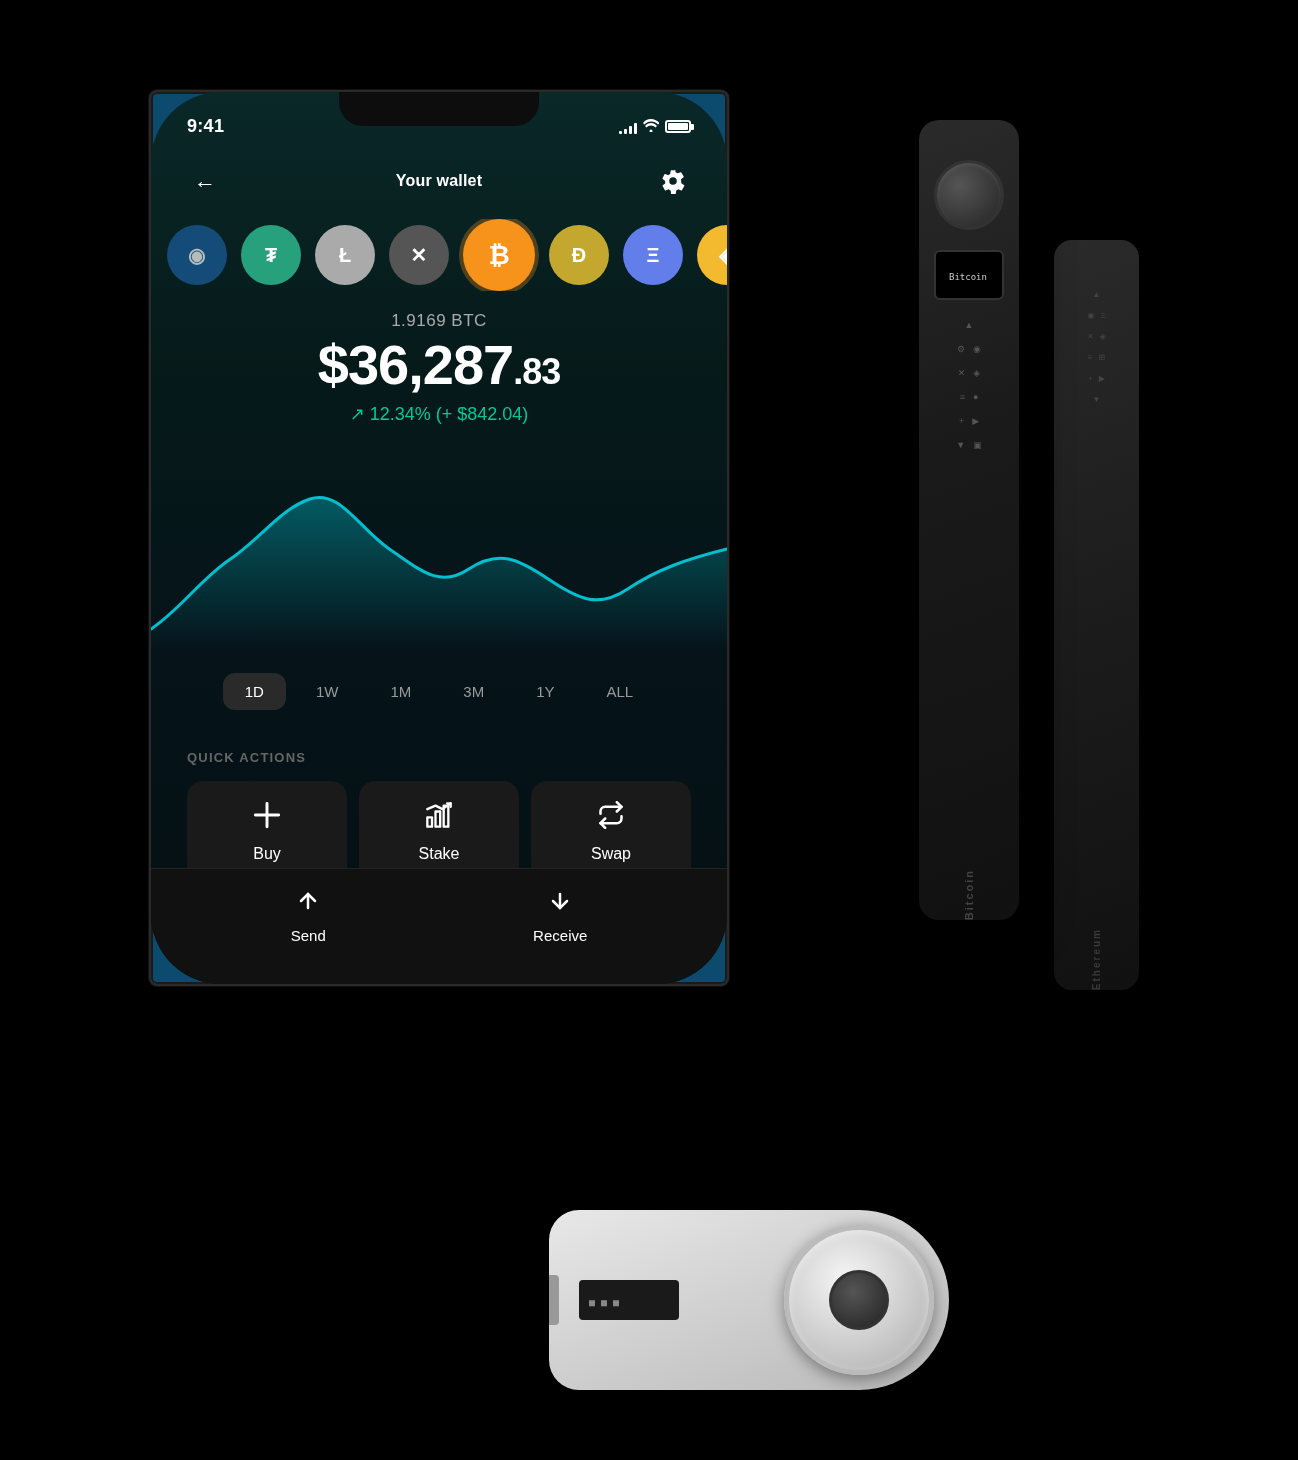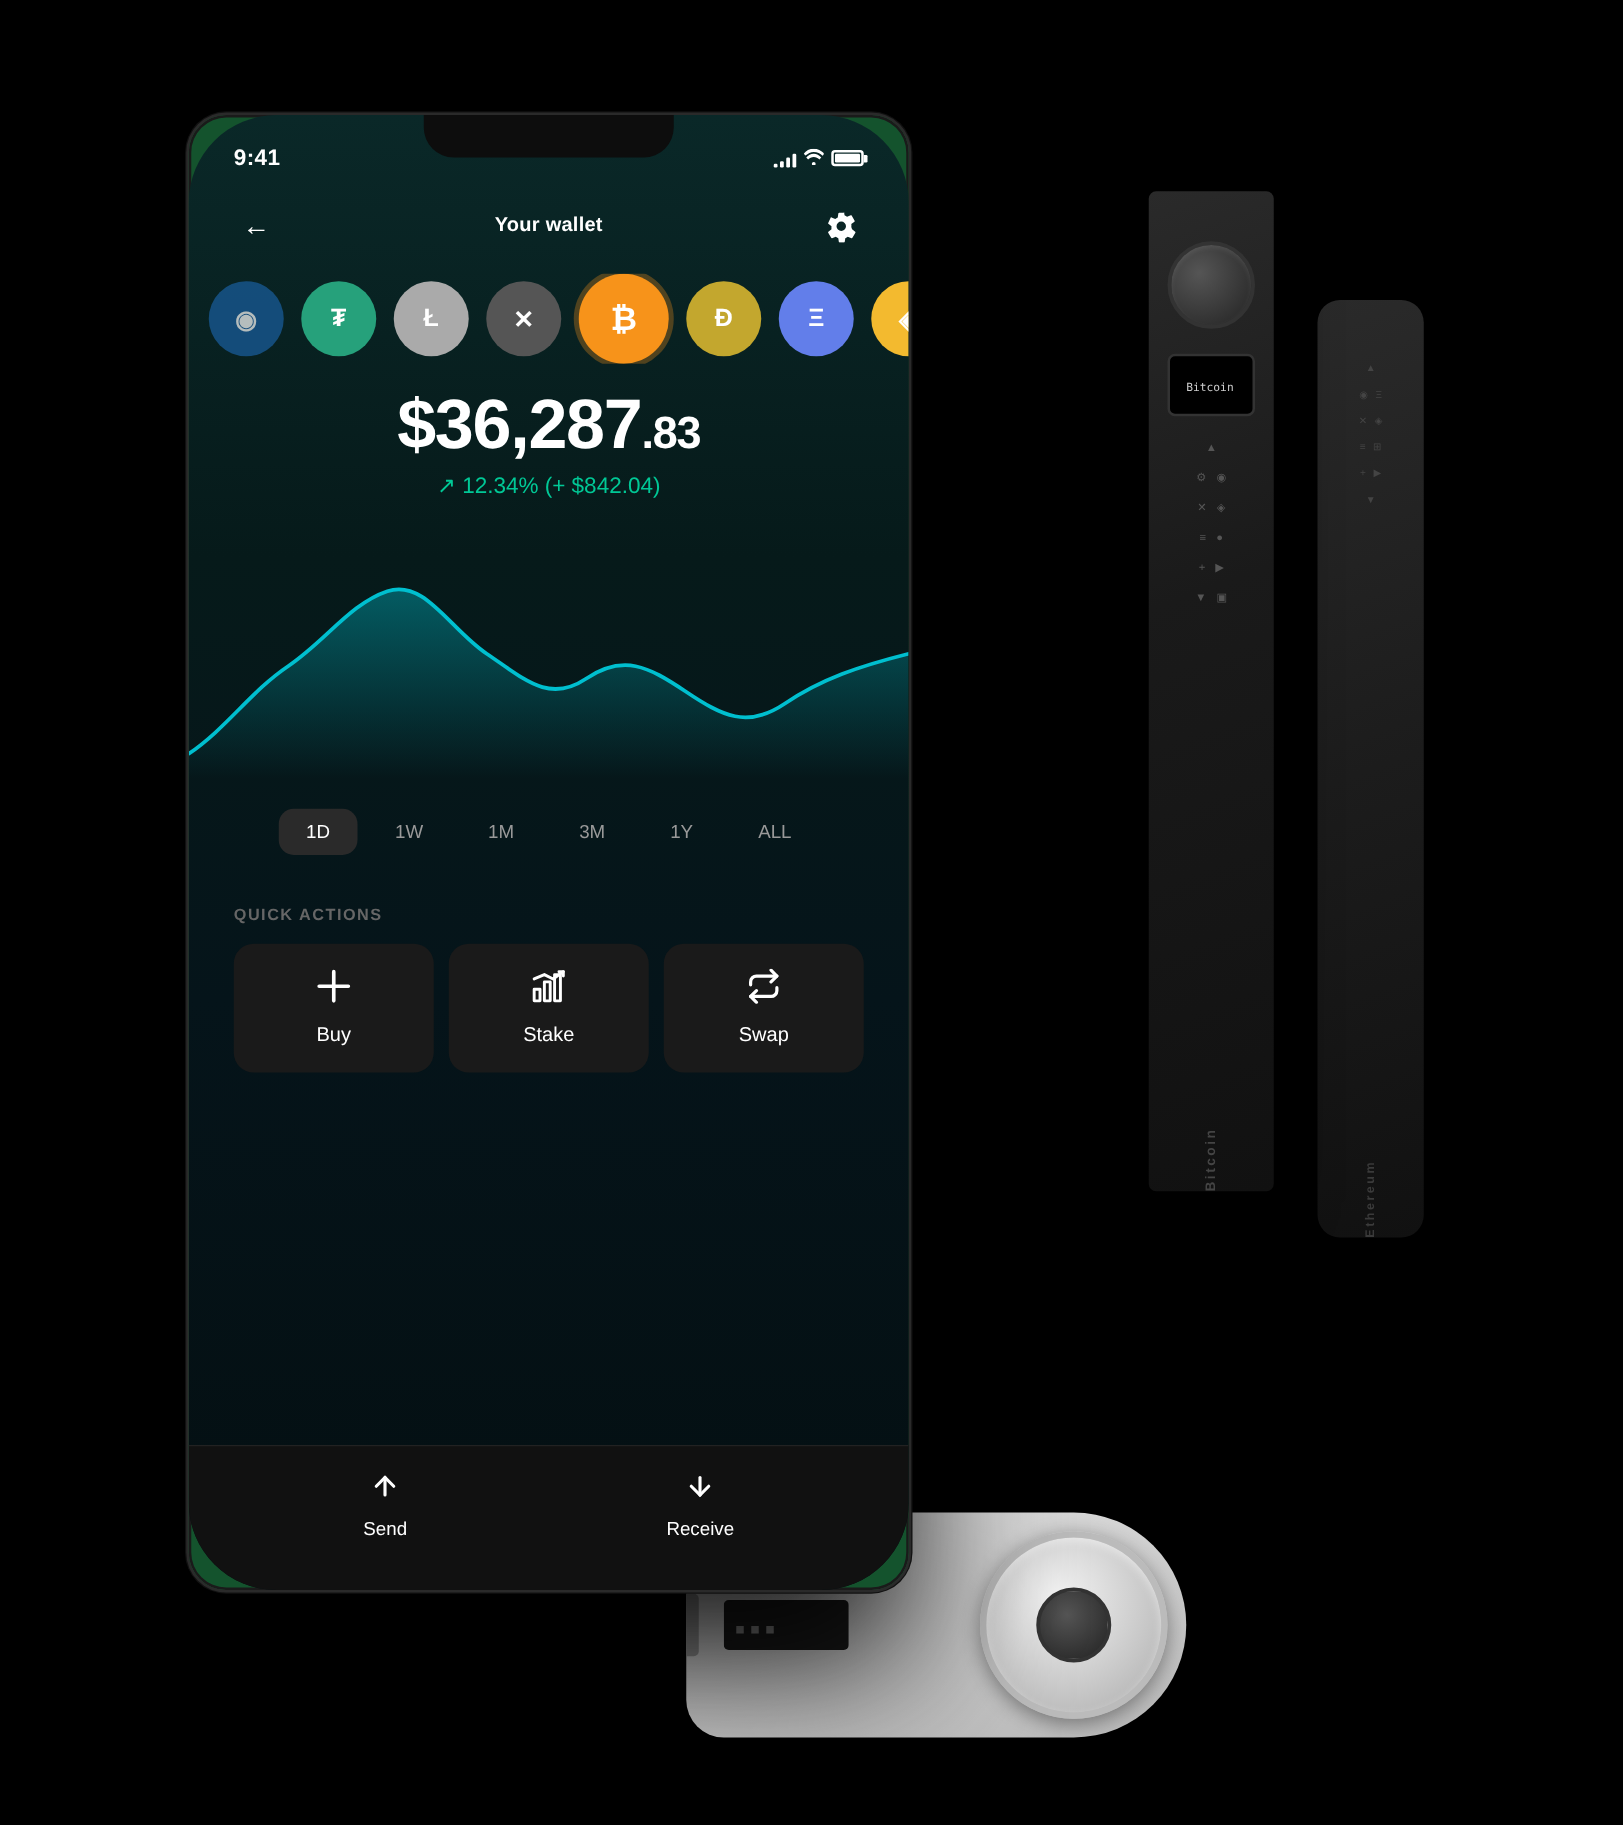--- a/index.html
+++ b/index.html
@@ -23,23 +23,23 @@
       align-items: center;
       justify-content: center;
     }
 
     
     .phone {
       position: absolute;
       left: 50px;
       top: 50px;
       width: 580px;
-      height: 1184px;
-      background: #14532d;
-      border-radius: 32px;
+      height: 896px;
+      background: #0c4a6e;
+      border-radius: 8px;
       border: 2px solid #2a2a2a;
       box-shadow:
         0 0 0 1px #111,
         0 60px 120px rgba(0,0,0,0.9),
         inset 0 0 0 2px #1a1a1a;
       z-index: 10;
       overflow: hidden;
     }
 
     .phone-notch {
@@ -319,29 +319,28 @@
     }
 
     
     .hw-wallet-1 {
       position: absolute;
       right: 180px;
       top: 80px;
       width: 100px;
       height: 800px;
       background: linear-gradient(160deg, #2a2a2a 0%, #1a1a1a 40%, #111 100%);
-      border-radius: 6px;
+      border-radius: 20px;
       z-index: 8;
       box-shadow: 10px 10px 40px rgba(0,0,0,0.8);
       display: flex;
       flex-direction: column;
       align-items: center;
       padding-top: 40px;
       gap: 20px;
-      margin-top: 33px;
     }
 
     .hw-wallet-1 .btn-circle {
       width: 70px;
       height: 70px;
       border-radius: 50%;
       background: radial-gradient(circle at 35% 35%, #555, #222);
       border: 3px solid #333;
       box-shadow: inset 0 2px 4px rgba(255,255,255,0.1);
     }
@@ -516,20 +515,21 @@
 
         <div class="coin" style="background:#c3a72e;">Ð</div>
 
         <div class="coin" style="background:#627eea;">Ξ</div>
 
         <div class="coin" style="background:#f3ba2f;">◈</div>
 
       </div>
 
       <div class="balance-section">
+        <div class="btc-amount">1.9169 BTC</div>
         <div class="usd-amount">
           <span>$36,287</span><span class="cents">.83</span>
         </div>
         <div class="change-percent">↗ 12.34% (+ $842.04)</div>
       </div>
 
       <div class="chart-container">
         <svg class="chart-svg" viewBox="0 0 580 200" preserveAspectRatio="none">
           <defs>
             <linearGradient id="chartGrad" x1="0" y1="0" x2="0" y2="1">

